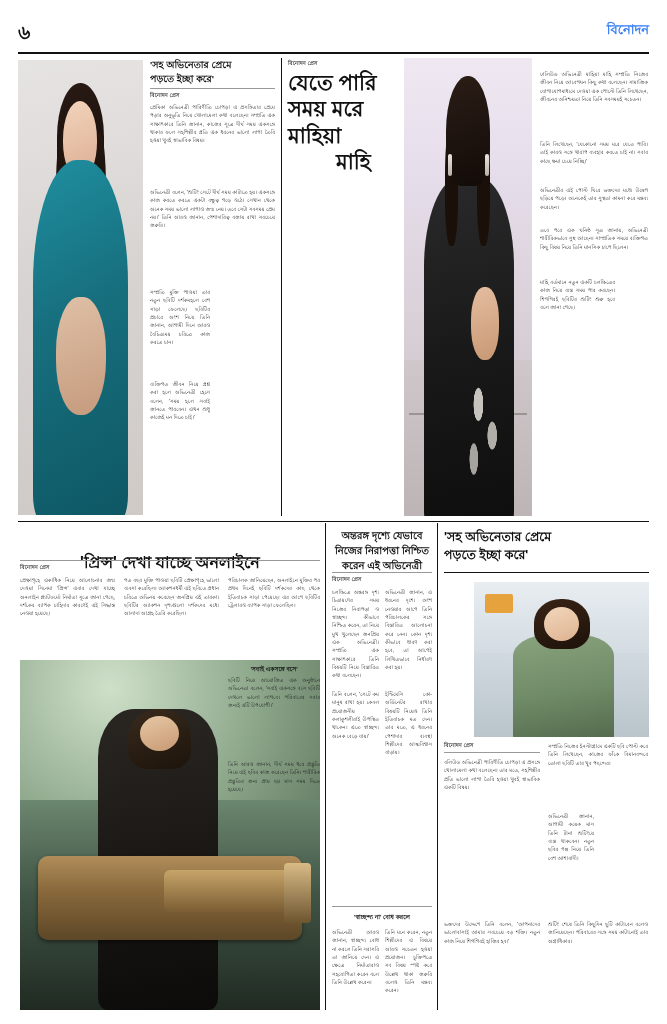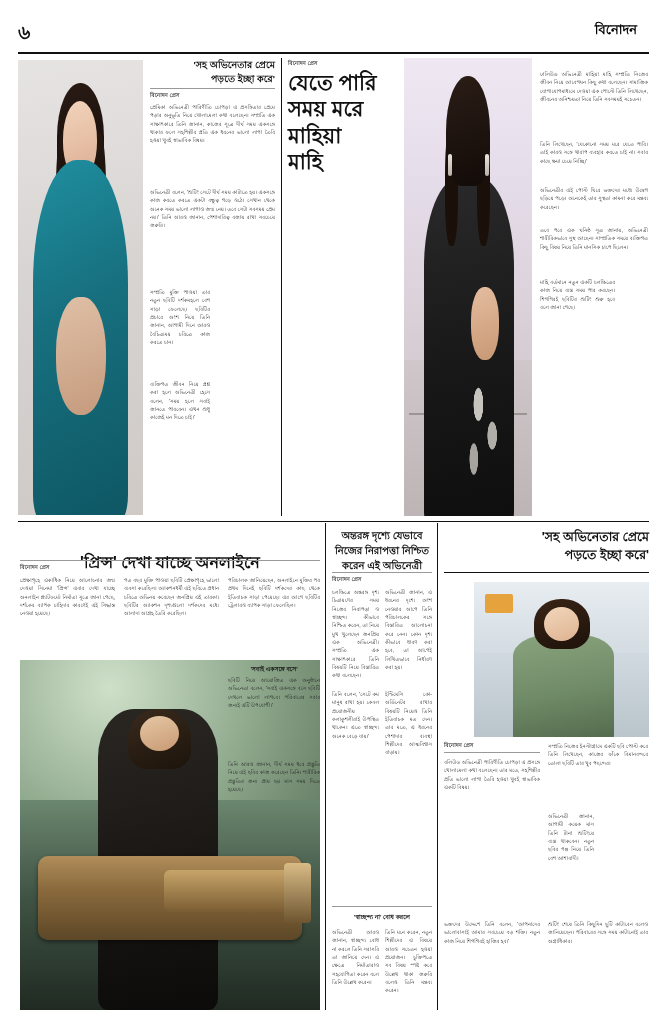--- a/index.html
+++ b/index.html
@@ -7,21 +7,21 @@
   .page{position:relative;width:667px;height:1024px;background:#ffffff;overflow:hidden;}
 
   
   .masthead{position:absolute;left:18px;top:18px;width:631px;height:34px;border-bottom:2px solid #111;}
   .page-no{position:absolute;left:0;top:0;font-size:19px;font-weight:bold;color:#111;}
   .logo{position:absolute;left:22px;top:-2px;display:flex;align-items:baseline;gap:3px;}
   .logo .l1{font-size:17px;font-weight:bold;color:#111;}
   .logo .l2{font-size:22px;font-weight:bold;color:#b0202a;letter-spacing:-1px;}
   .logo .l3{font-size:22px;font-weight:bold;color:#111;}
   .date{position:absolute;left:0;right:0;top:6px;text-align:center;font-size:9px;color:#111;}
-  .section{position:absolute;right:12px;top:2px;font-size:13px;font-weight:bold;color:#000000;}
+  .section{position:absolute;right:0;top:2px;font-size:13px;font-weight:bold;color:#3b82f6;}
 
   
   .hl{position:absolute;background:#111;}
   .vl{position:absolute;background:#111;}
   .photo{position:absolute;overflow:hidden;}
   .hdr{position:absolute;font-weight:bold;color:#111;text-align:center;}
   .byline{position:absolute;font-size:5.5px;color:#444;font-weight:bold;}
   .rule{position:absolute;background:#999;height:1px;}
   .txt{position:absolute;font-size:5.2px;line-height:1.6;color:#1a1a1a;text-align:justify;
        -webkit-hyphens:auto;hyphens:auto;word-break:break-word;}
@@ -92,21 +92,21 @@
      background:linear-gradient(180deg,#e8edf1,#d3dce2);}
   .p4 .board{position:absolute;left:6%;top:8%;width:16%;height:12%;background:#e6a23c;border-radius:2px;}
   .p4 .body{position:absolute;left:22%;top:34%;width:58%;height:68%;
      background:linear-gradient(170deg,#8aa37f 0%,#6f8a66 55%,#54694d 100%);
      border-radius:34% 34% 8% 8%/20% 20% 4% 4%;}
   .p4 .head{position:absolute;left:40%;top:16%;width:20%;height:22%;
      background:linear-gradient(160deg,#f3d6ba,#ddb392);border-radius:50%;}
   .p4 .hair{position:absolute;left:34%;top:11%;width:32%;height:32%;
      background:linear-gradient(160deg,#3a2416,#1d120a);border-radius:48% 48% 36% 36%;}
 
-  .quote-box{position:absolute;text-align:right;}
+  .quote-box{position:absolute;text-align:left;}
   .quote-box .q{font-weight:bold;color:#111;}
 </style>
 </head>
 <body>
 
 <div class="page">
 
   <div class="masthead">
     <div class="page-no">৬</div>
     <div class="section">বিনোদন</div>
@@ -135,21 +135,21 @@
   <div class="txt" style="left:150px;top:380px;width:60px;">ব্যক্তিগত জীবন নিয়ে প্রশ্ন করা হলে অভিনেত্রী হেসে বলেন, 'সময় হলে সবাই জানতে পারবেন। এখন শুধু কাজেই মন দিতে চাই।'</div>
 
   <div class="vl" style="left:281px;top:58px;width:1px;height:458px;"></div>
 
   <div class="byline" style="left:288px;top:60px;">বিনোদন প্রেস</div>
 
   <div class="hdr" style="left:288px;top:70px;width:130px;text-align:left;">
     <div style="font-size:21px;line-height:1.25;">যেতে পারি</div>
     <div style="font-size:21px;line-height:1.25;">সময় মরে</div>
     <div style="font-size:21px;line-height:1.25;">মাহিয়া</div>
-    <div style="font-size:21px;line-height:1.25;">মাহি</div>
+    <div style="font-size:21px;line-height:1.25;margin-left:48px;">মাহি</div>
   </div>
 
   <div class="photo p2" style="left:404px;top:58px;width:128px;height:458px;">
     <div class="ph-bg p2"></div>
     <div class="floor"></div>
       <div class="rail"></div>
       <div class="rail2"></div>
       <div class="rail3"></div>
     <div class="dress"></div>
       <div class="flower"></div>

